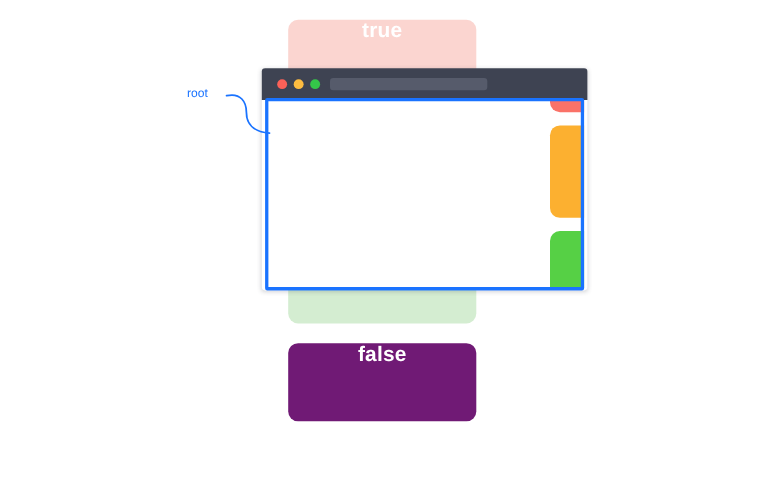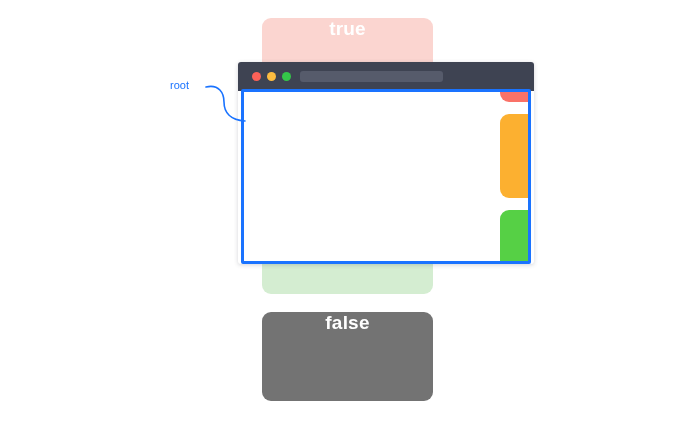--- a/index.html
+++ b/index.html
@@ -31,21 +31,21 @@
     justify-content: center;
     color: #ffffff;
     font-size: 19px;
     font-weight: bold;
     letter-spacing: 0.2px;
     box-sizing: border-box;
   }
   .box-red    { top: 18px;  height: 84px; background: #fbd5d0; }
   .box-orange { top: 114px; height: 84px; background: #fbd5d0; }
   .box-green  { top: 210px; height: 84px; background: #d4edd1; }
-  .box-blue   { top: 312px; height: 89px; background: #737373; }
+  .box-blue   { top: 312px; height: 71px; background: #701a75; }
 
   .box-orange { background: #fde7c2; }
 
   
   .box-label {
     pointer-events: none;
     user-select: none;
   }
 
   

